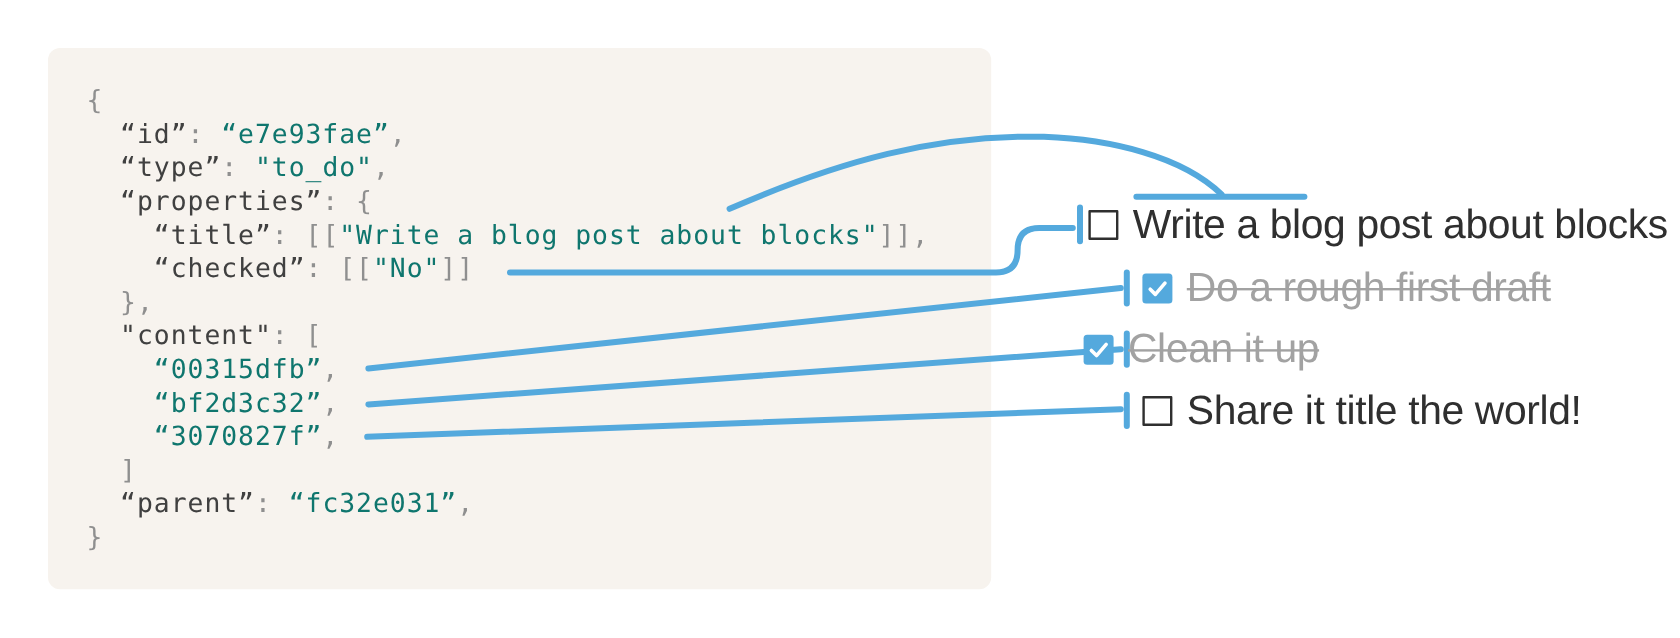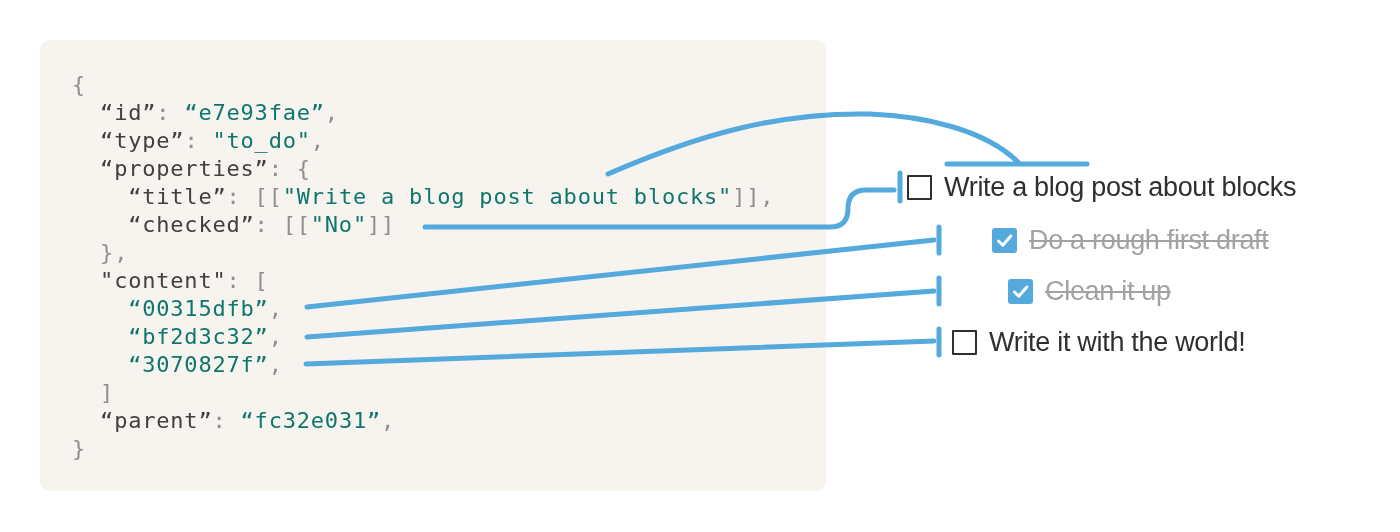--- a/index.html
+++ b/index.html
@@ -22,21 +22,21 @@
   .connectors path{stroke:#54a9dd;stroke-width:5;fill:none;stroke-linecap:round;stroke-linejoin:round;}
 
   
   .todo-row{position:absolute;height:30px;display:flex;align-items:center;}
   .checkbox{width:25px;height:25px;box-sizing:border-box;flex:0 0 auto;
             border:2.5px solid #2f2f2f;border-radius:1px;background:#ffffff;
             display:flex;align-items:center;justify-content:center;}
   .checkbox .check{display:none;}
   .checkbox.checked{border:none;background:#54a9dd;border-radius:3px;}
   .checkbox.checked .check{display:block;}
-  .todo-label{margin-left:12px;font-size:27px;letter-spacing:-0.3px;color:#2f2f2f;white-space:nowrap;}
+  .todo-label{margin-left:12px;font-size:34px;letter-spacing:-0.3px;color:#2f2f2f;white-space:nowrap;}
   .todo-label.struck{color:#a2a2a2;text-decoration:line-through;text-decoration-thickness:2px;}
 </style>
 </head>
 <body>
 
 <div class="canvas">
 
   <div class="code-block">
     <pre class="code-pre"><div class="code-line"><span class="pun">{</span></div><div class="code-line"><span class="pun">  </span><span class="key">“id”</span><span class="pun">: </span><span class="str">“e7e93fae”</span><span class="pun">,</span></div><div class="code-line"><span class="pun">  </span><span class="key">“type”</span><span class="pun">: </span><span class="str">"to_do"</span><span class="pun">,</span></div><div class="code-line"><span class="pun">  </span><span class="key">“properties”</span><span class="pun">: {</span></div><div class="code-line"><span class="pun">    </span><span class="key">“title”</span><span class="pun">: [[</span><span class="str">"Write a blog post about blocks"</span><span class="pun">]],</span></div><div class="code-line"><span class="pun">    </span><span class="key">“checked”</span><span class="pun">: [[</span><span class="str">"No"</span><span class="pun">]]</span></div><div class="code-line"><span class="pun">  },</span></div><div class="code-line"><span class="pun">  </span><span class="key">"content"</span><span class="pun">: [</span></div><div class="code-line"><span class="pun">    </span><span class="str">“00315dfb”</span><span class="pun">,</span></div><div class="code-line"><span class="pun">    </span><span class="str">“bf2d3c32”</span><span class="pun">,</span></div><div class="code-line"><span class="pun">    </span><span class="str">“3070827f”</span><span class="pun">,</span></div><div class="code-line"><span class="pun">  ]</span></div><div class="code-line"><span class="pun">  </span><span class="key">“parent”</span><span class="pun">: </span><span class="str">“fc32e031”</span><span class="pun">,</span></div><div class="code-line"><span class="pun">}</span></div></pre>
   </div>
@@ -56,39 +56,39 @@
 
   <div>
 
     <div class="todo-row" style="left:907px;top:172px;">
       <span class="checkbox">
         
       </span>
       <span class="todo-label">Write a blog post about blocks</span>
     </div>
 
-    <div class="todo-row" style="left:952px;top:225px;margin-left:40px;">
+    <div class="todo-row" style="left:952px;top:225px;">
       <span class="checkbox checked">
         <svg class="check" width="19" height="19" viewBox="0 0 19 19">
           <path d="M3.5 10l4.3 4.3 8-9.3" stroke="#ffffff" stroke-width="3" fill="none" stroke-linecap="round" stroke-linejoin="round"></path>
         </svg>
       </span>
       <span class="todo-label struck">Do a rough first draft</span>
     </div>
 
-    <div class="todo-row" style="left:1008px;top:276px;justify-content:center;">
+    <div class="todo-row" style="left:903px;top:276px;justify-content:center;">
       <span class="checkbox checked">
         <svg class="check" width="19" height="19" viewBox="0 0 19 19">
           <path d="M3.5 10l4.3 4.3 8-9.3" stroke="#ffffff" stroke-width="3" fill="none" stroke-linecap="round" stroke-linejoin="round"></path>
         </svg>
       </span>
       <span class="todo-label struck">Clean it up</span>
     </div>
 
     <div class="todo-row" style="left:952px;top:327px;">
       <span class="checkbox">
         
       </span>
-      <span class="todo-label">Write it with the world!</span>
+      <span class="todo-label">Share it title the world!</span>
     </div>
 
   </div>
 </div>
 
 </body></html>

